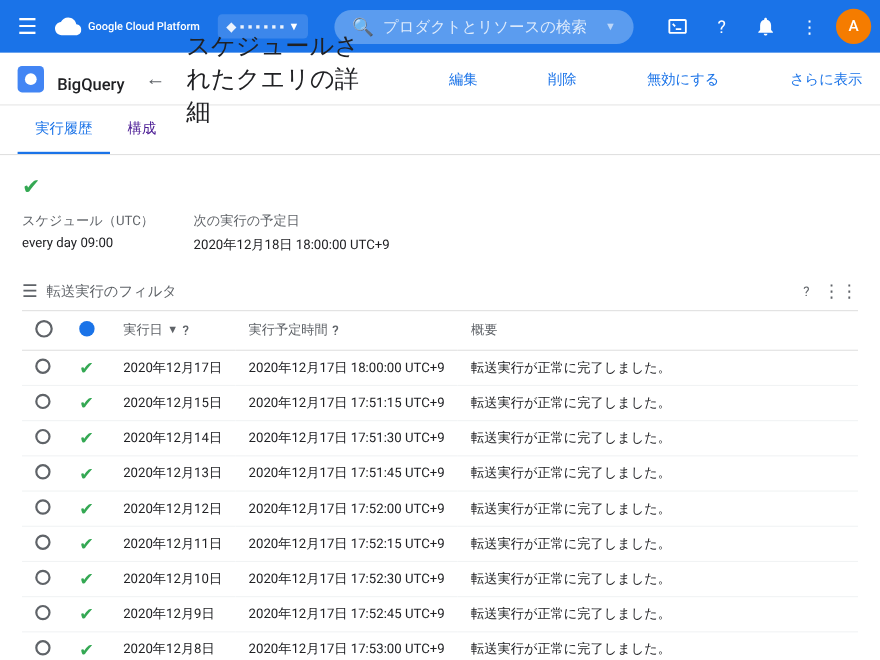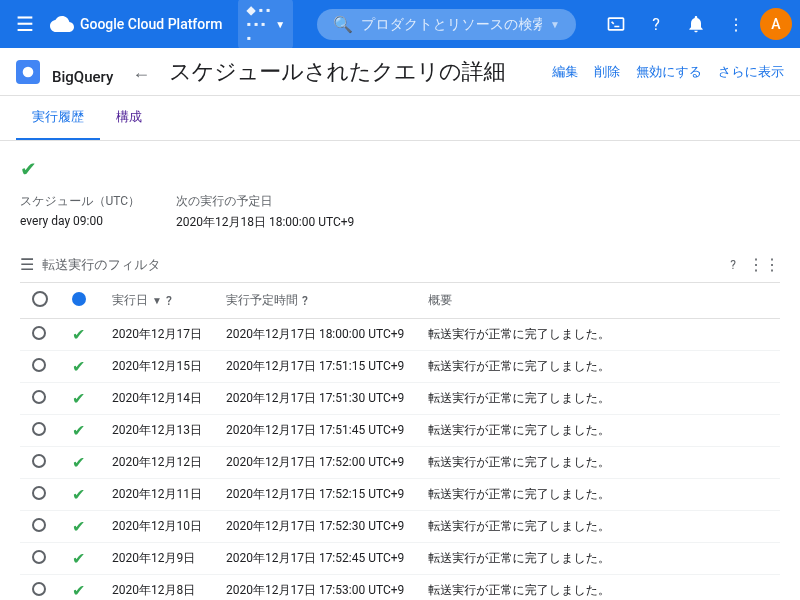--- a/index.html
+++ b/index.html
@@ -18,21 +18,21 @@
       color: white;
       font-size: 20px;
       cursor: pointer;
       padding: 4px 8px;
     }
     .nav-logo {
       display: flex;
       align-items: center;
       gap: 6px;
       color: white;
-      font-size: 14px;
+      font-size: 10px;
       font-weight: 500;
       white-space: nowrap;
     }
     .nav-logo-icon {
       width: 24px;
       height: 24px;
     }
     .nav-project {
       display: flex;
       align-items: center;
@@ -142,20 +142,21 @@
     .second-nav-actions {
       display: flex;
       align-items: center;
       gap: 16px;
     }
     .action-link {
       font-size: 13px;
       color: #1a73e8;
       cursor: pointer;
       text-decoration: none;
+      margin-left: 48px;
     }
 
     
     .tabs-bar {
       display: flex;
       align-items: center;
       border-bottom: 1px solid #e0e0e0;
       padding: 0 16px;
       background: #fff;
     }

